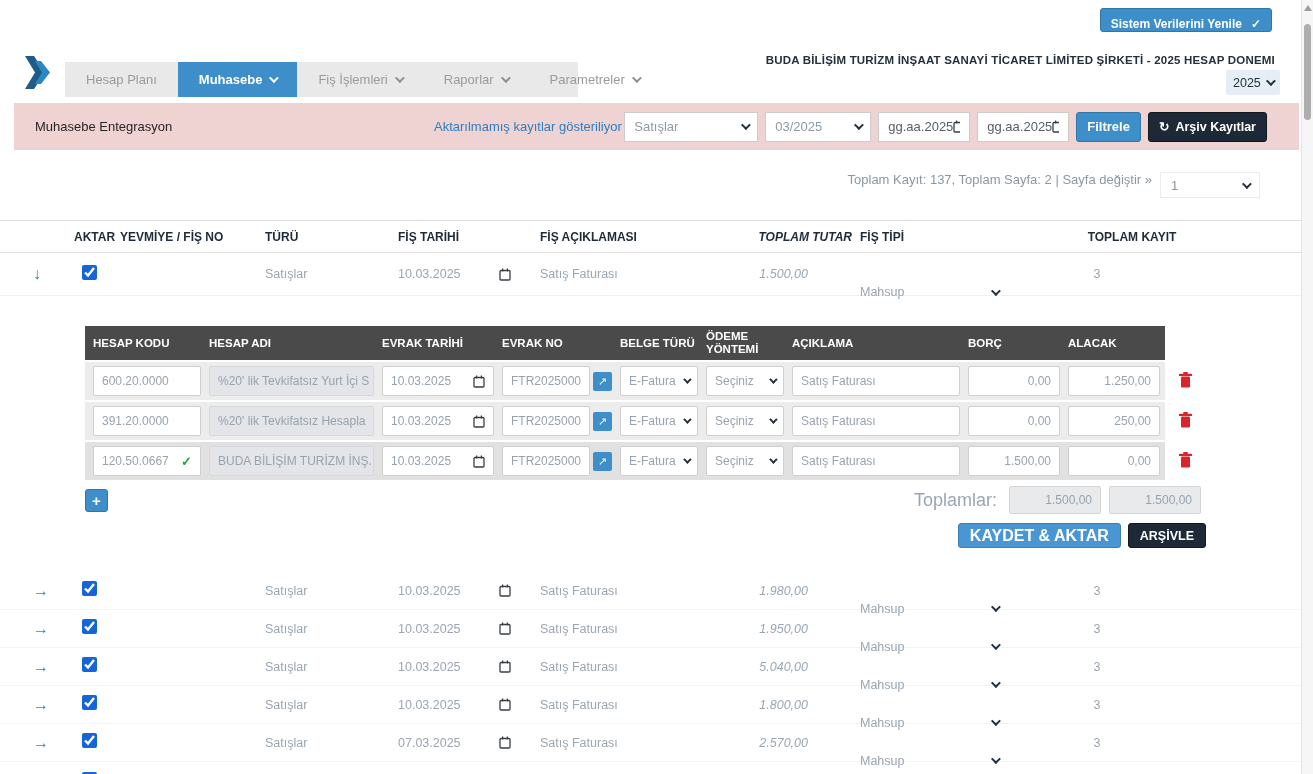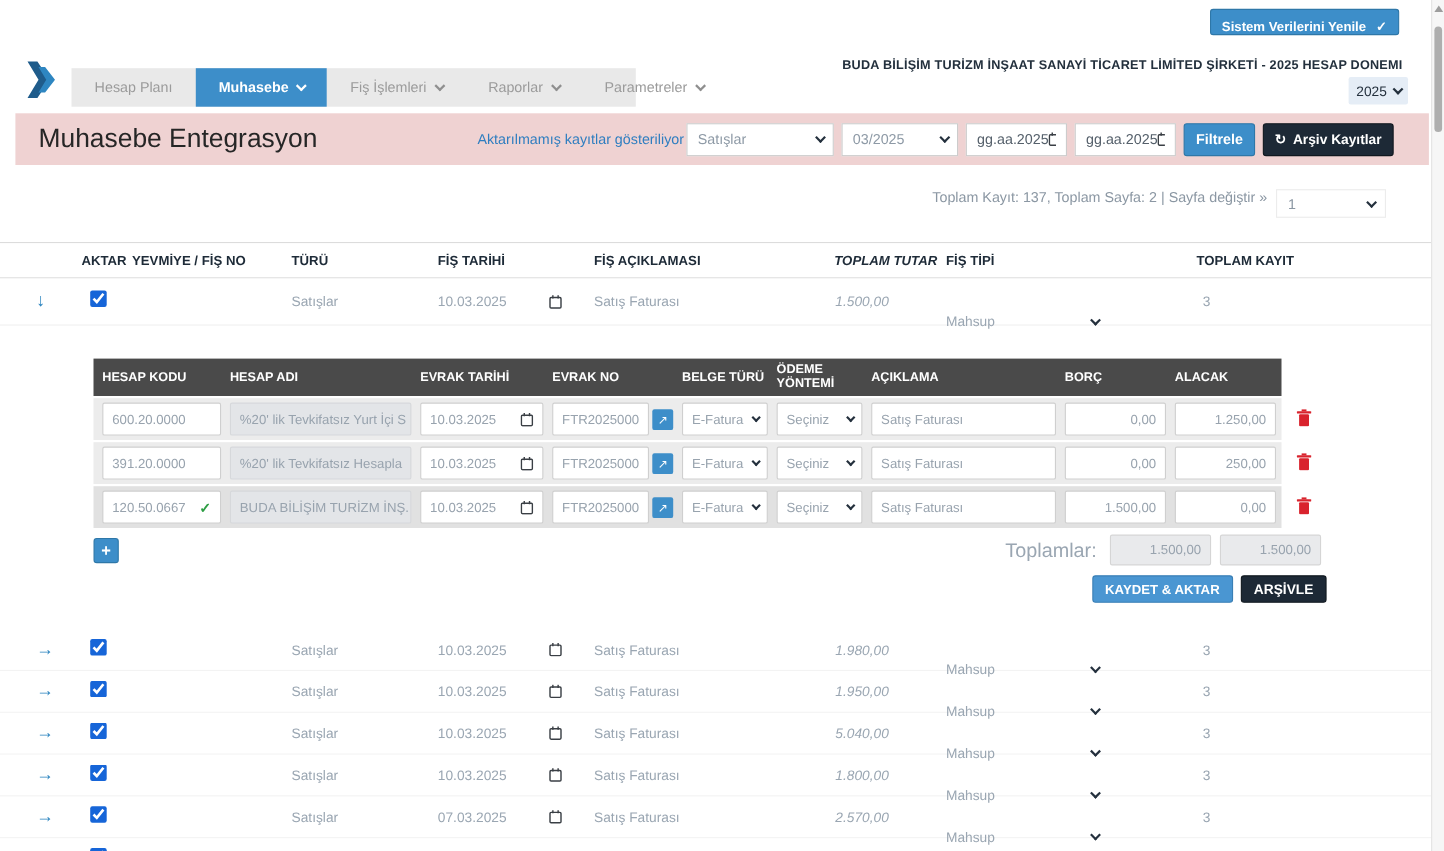--- a/index.html
+++ b/index.html
@@ -36,21 +36,21 @@
   .company { position: absolute; right: 38px; top: 9px; font-size: 11.5px;
     font-weight: bold; color: #23303d; letter-spacing: .2px; white-space: nowrap; }
   .yearsel { position: absolute; right: 33px; top: 25px; width: 54px; height: 25px;
     background: #e5edf6; display: flex; align-items: center; justify-content: space-between;
     padding: 0 7px; font-size: 12.5px; color: #24303d; cursor: pointer; border-radius: 2px; }
   .chev.dark { border-color: #24303d; }
 
   
   .pinkbar { margin: 3px 14px 0 14px; height: 47px; background: var(--pink, #efd2d2);
     display: flex; align-items: center; padding-right: 32px; }
-  .page-title { width: 420px; padding-left: 21px; font-size: 24px; color: #262626; }
+  .page-title { width: 420px; padding-left: 21px; font-size: 13px; color: #262626; }
   .status-link { font-size: 13px; color: #2f7ec0; cursor: pointer; white-space: nowrap; }
   .controls { margin-left: auto; display: flex; align-items: center; gap: 7px; }
   .sel, .dateinp { height: 30px; background: #fff; border: 1px solid #ccc;
     display: flex; align-items: center; justify-content: space-between;
     padding: 0 9px; font-size: 13px; color: #8e9aa6; cursor: pointer; }
   .sel-type { width: 134px; } .sel-month { width: 106px; }
   .dateinp { width: 92px; color: #55606b; }
   .btn-filter { height: 30px; padding: 0 10px; background: var(--accent, #3d8ec9);
     border: 1px solid #2e77a8; border-radius: 3px; color: #fff; font-size: 13px;
     font-weight: bold; cursor: pointer; }
@@ -125,21 +125,21 @@
     border: 1px solid #2e77a8; border-radius: 3px; color: #fff; font-size: 15px;
     font-weight: bold; cursor: pointer; line-height: 1; }
   .totals { margin-left: auto; display: flex; align-items: center; gap: 8px; }
   .totals-label { font-size: 18px; color: #9aa6b2; margin-right: 4px; }
   .total-inp { width: 92px; height: 28px; background: #e9eaec; border: 1px solid #d5d5d5;
     border-radius: 2px; display: flex; align-items: center; justify-content: flex-end;
     padding: 0 8px; font-size: 12px; color: #98a3ae; }
   .totals { padding-right: 5px; }
   .d-buttons { margin-top: 9px; display: flex; justify-content: flex-end; gap: 7px; }
   .btn-save { height: 25px; padding: 0 11px; background: #4a96d2; border: 1px solid #3a7fb5;
-    border-radius: 3px; color: #fff; font-size: 12px; font-weight: bold; cursor: pointer; }
+    border-radius: 3px; color: #fff; font-size: 16px; font-weight: bold; cursor: pointer; }
   .btn-archive { height: 25px; padding: 0 11px; background: var(--dark, #1d2936);
     border: 1px solid #10181f; border-radius: 3px; color: #fff; font-size: 12.5px;
     font-weight: bold; cursor: pointer; }
 
   #rows-bottom { margin-top: 24px; }
   #partial-row { border-bottom: none; }
 </style>
 </head>
 <body>
 

